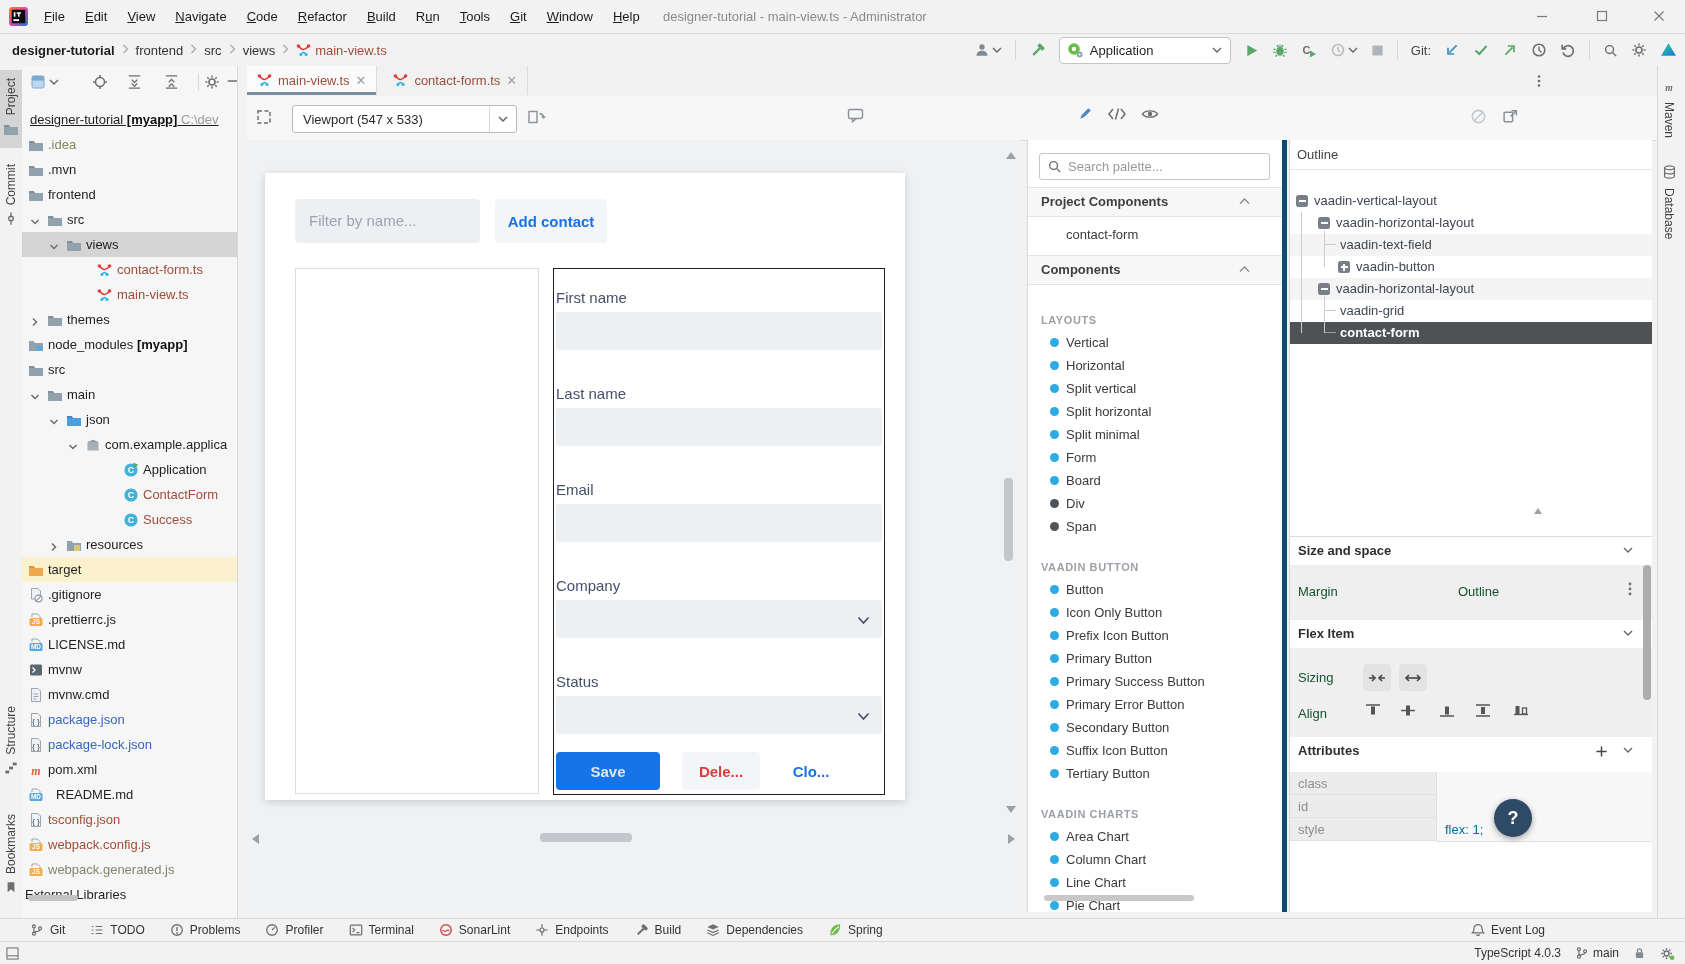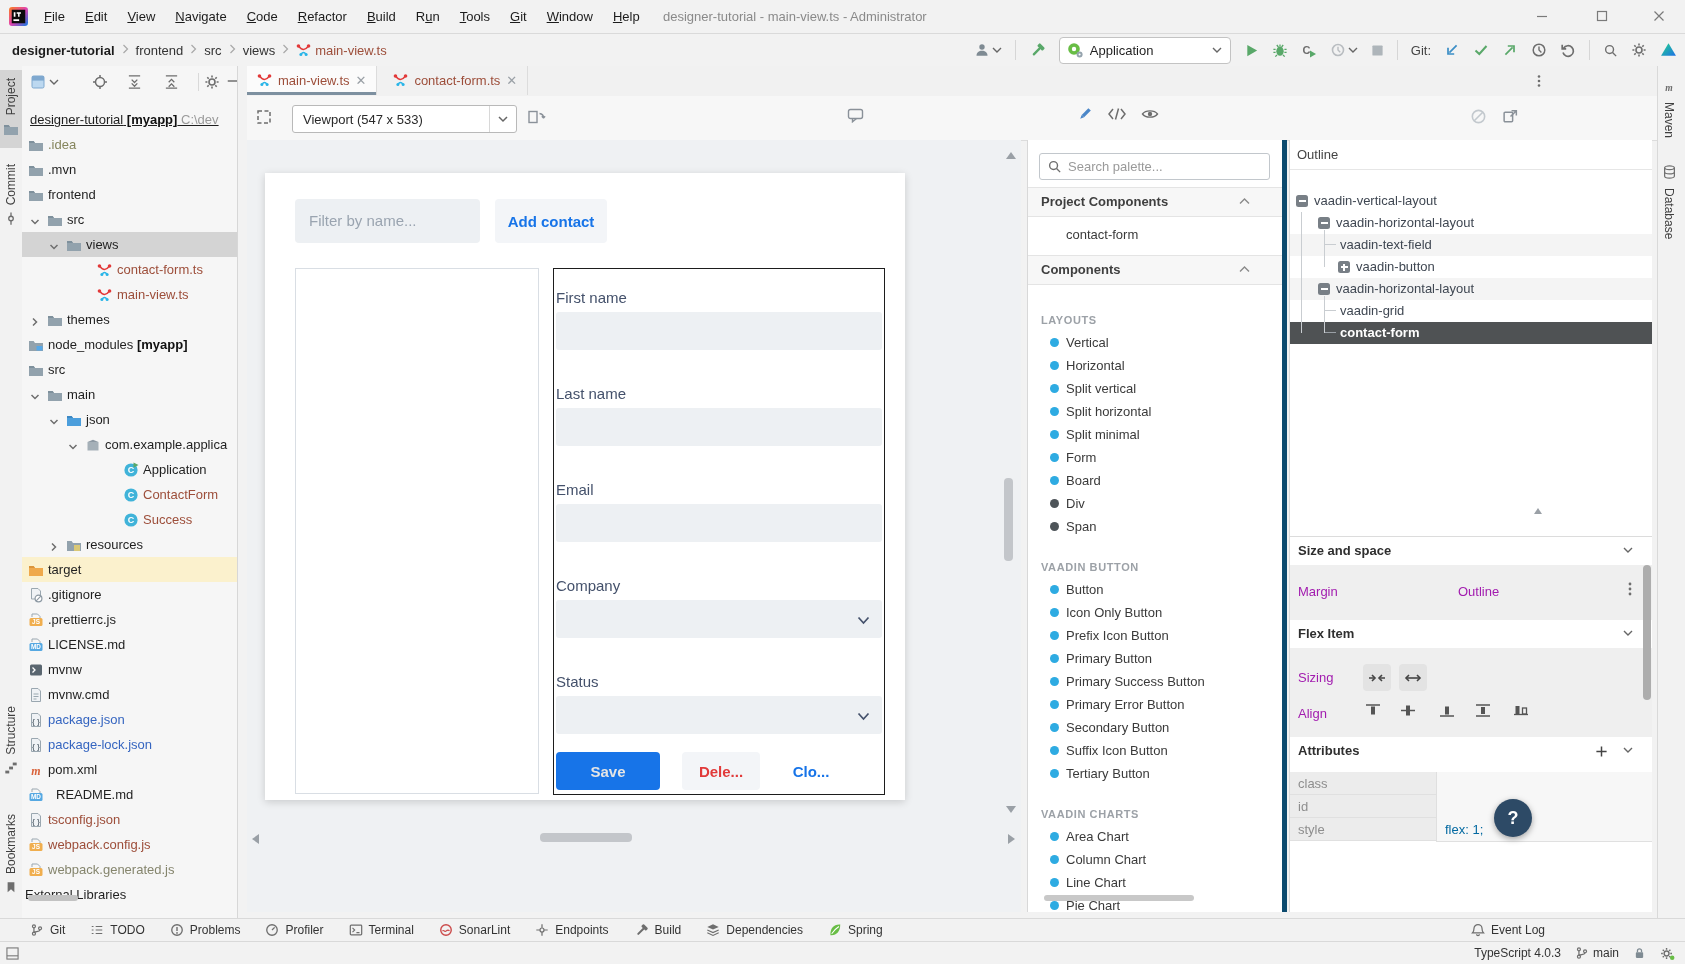--- a/index.html
+++ b/index.html
@@ -99,21 +99,21 @@
   .out-row.stripe{background:#f4f4f4;}
   .out-row.selected{background:#4f5254;color:#fff;font-weight:bold;}
   .nbox{position:absolute;top:5px;width:12px;height:12px;background:#787f86;border-radius:2.5px;}
   .nbox i{position:absolute;left:2.5px;top:5px;width:7px;height:2px;background:#fff;}
   .nbox.plus i.v{left:5px;top:2.5px;width:2px;height:7px;}
   .out-guide{position:absolute;background:#c9cdd1;}
   .out-label{position:absolute;top:0;}
   .prop-h{position:absolute;left:0;width:362px;height:28px;line-height:28px;background:#fff;}
   .prop-h .t{font-weight:bold;color:#2e2e2e;padding-left:8px;}
   .prop-body{position:absolute;left:0;width:362px;background:#efefef;}
-  .prop-lbl{position:absolute;color:#a21caf;}
+  .prop-lbl{position:absolute;color:#14532d;}
   .szbtn{position:absolute;width:28px;height:27px;background:#e3e3e3;border-radius:4px;display:flex;align-items:center;justify-content:center;}
   .attr-row{position:absolute;left:0;width:362px;height:23px;line-height:23px;}
   .attr-row .n{position:absolute;left:0;top:0;width:146px;height:23px;background:#ececec;color:#8e8e8e;padding-left:8px;box-sizing:border-box;border-bottom:1px solid #e0e0e0;}
   .attr-row .v{position:absolute;left:146px;top:0;right:0;height:23px;background:#f7f7f7;border-left:1px solid #dfdfdf;border-bottom:1px solid #e0e0e0;color:#0369a1;padding-left:8px;}
   .fab{left:1494px;top:799px;width:38px;height:38px;border-radius:50%;background:#2d4a66;color:#fff;font-size:18px;font-weight:bold;display:flex;align-items:center;justify-content:center;box-shadow:0 2px 6px rgba(0,0,0,.35);}
   
   .rightstrip{left:1657px;top:66px;width:28px;height:852px;background:#f2f2f2;border-left:1px solid #d9d9d9;}
   
   .bottombar{left:0;top:918px;width:1685px;height:23px;background:#f2f2f2;border-top:1px solid #d9d9d9;display:flex;align-items:center;padding-left:30px;box-sizing:border-box;gap:25px;}
   .bb-item{display:flex;align-items:center;gap:6px;color:#333;font-size:12px;}

